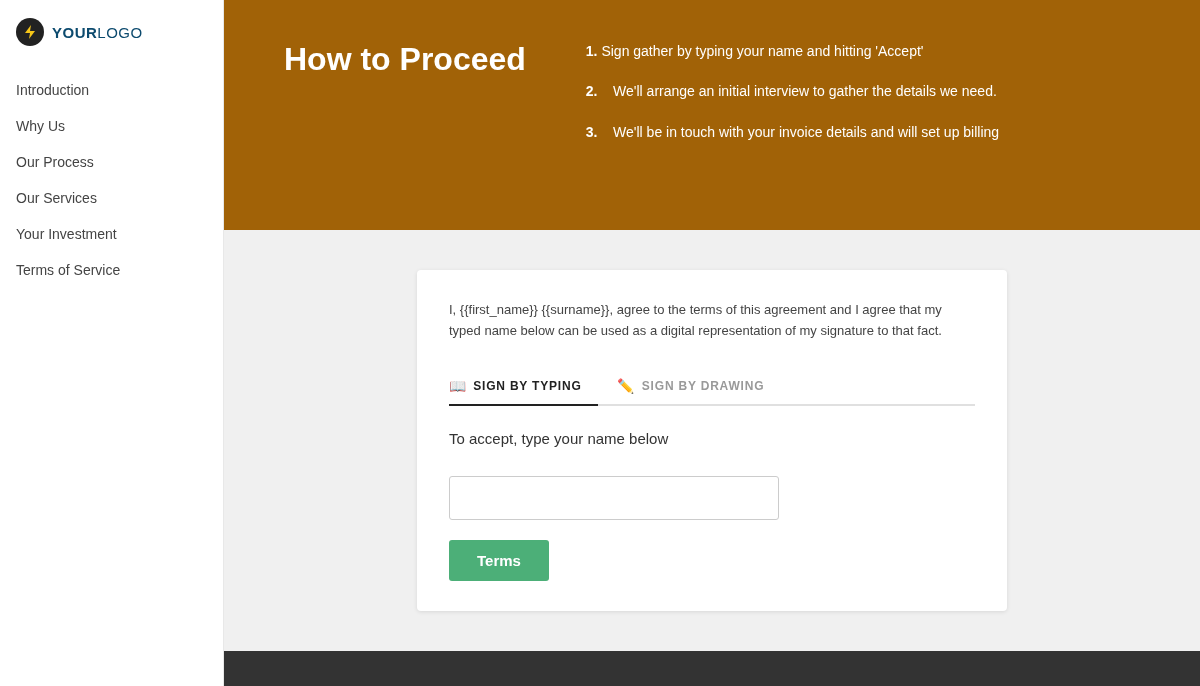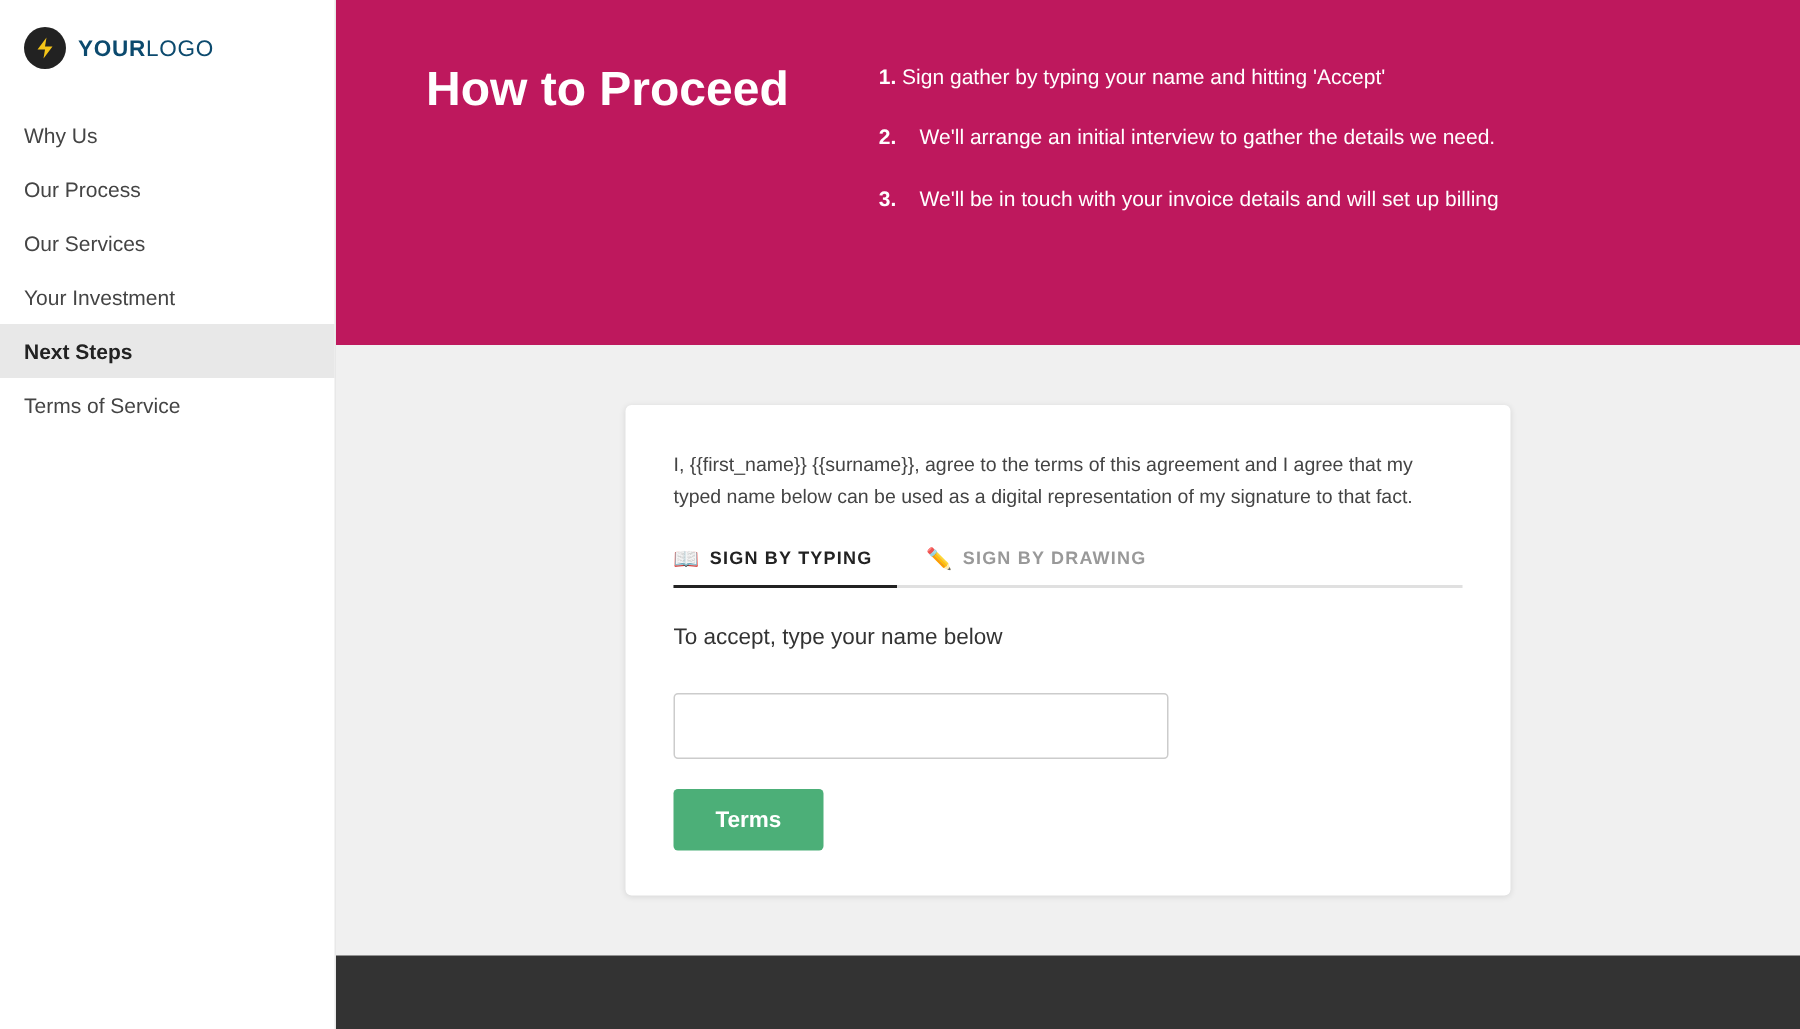--- a/index.html
+++ b/index.html
@@ -71,21 +71,21 @@
     .main {
       flex: 1;
       display: flex;
       flex-direction: column;
       overflow-y: auto;
       height: 686px;
     }
 
     
     .hero {
-      background: #be185d;
+      background: #a16207;
       padding: 40px 60px;
       display: flex;
       gap: 60px;
       min-height: 230px;
       align-items: flex-start;
     }
     .hero-title {
       font-size: 32px;
       font-weight: 800;
       color: #fff;
@@ -120,21 +120,21 @@
       background: #fff;
       border-radius: 4px;
       padding: 30px 32px;
       width: 590px;
       box-shadow: 0 1px 4px rgba(0,0,0,0.1);
     }
     .agreement-text {
       font-size: 13px;
       color: #444;
       line-height: 1.6;
-      margin-bottom: 12px;
+      margin-bottom: 26px;
     }
 
     
     .sign-tabs {
       display: flex;
       border-bottom: 2px solid #e0e0e0;
       margin-bottom: 24px;
       gap: 0;
     }
     .sign-tab {
@@ -207,25 +207,25 @@
     <div class="logo-icon">
       <svg viewBox="0 0 16 16">
         <polygon points="9,1 3,9 8,9 7,15 13,7 8,7" fill="#f5c518"></polygon>
       </svg>
     </div>
     <span class="logo-text">
       <strong>YOUR</strong><span>LOGO</span>
     </span>
   </div>
   <nav class="nav-items">
+    <button class="nav-item">Introduction</button>
     <button class="nav-item">Why Us</button>
     <button class="nav-item">Our Process</button>
     <button class="nav-item">Our Services</button>
     <button class="nav-item">Your Investment</button>
-    <button class="nav-item active">Next Steps</button>
     <button class="nav-item">Terms of Service</button>
   </nav>
 </div>
 
 <div class="main">
 
   <div class="hero">
     <div class="hero-title">How to Proceed</div>
     <div class="hero-steps">
       <div class="hero-step">

